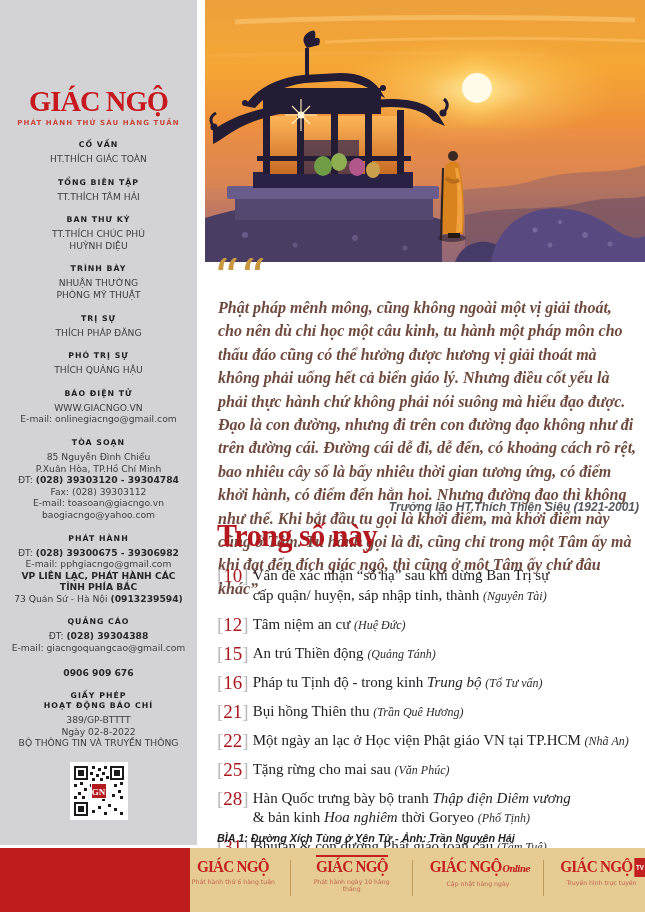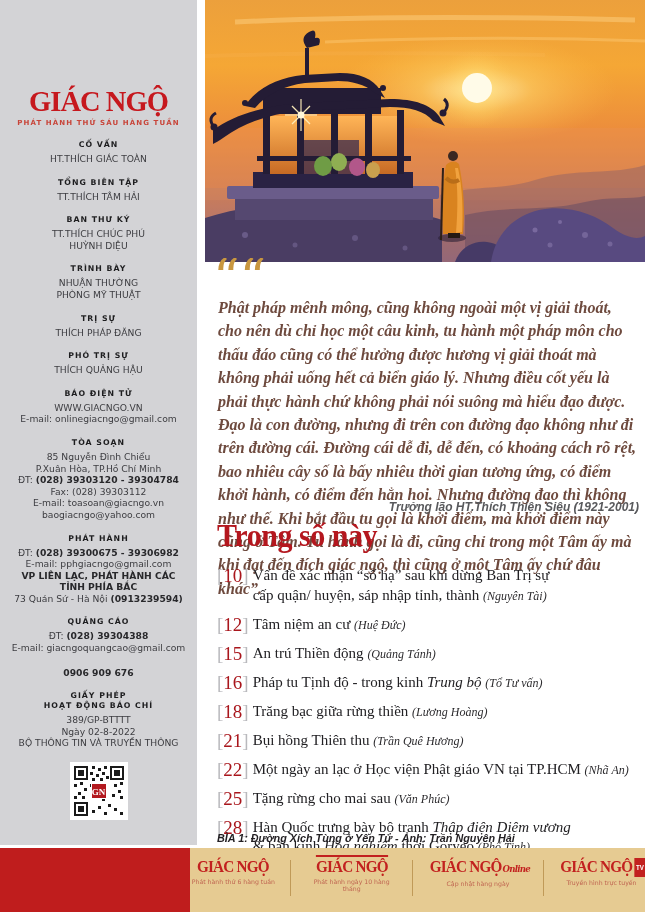--- a/index.html
+++ b/index.html
@@ -306,24 +306,20 @@
       </li>
       <li class="toc-item">
         <span class="toc-pg"><span class="br">[</span><span class="num">15</span><span class="br">]</span></span>
         <span class="toc-txt"><span>An trú Thiền động </span><span class="a">(Quảng Tánh)</span></span>
       </li>
       <li class="toc-item">
         <span class="toc-pg"><span class="br">[</span><span class="num">16</span><span class="br">]</span></span>
         <span class="toc-txt"><span>Pháp tu Tịnh độ - trong kinh </span><span class="i">Trung bộ</span><span> </span><span class="a">(Tổ Tư vấn)</span></span>
       </li>
       <li class="toc-item">
-        <span class="toc-pg"><span class="br">[</span><span class="num">18</span><span class="br">]</span></span>
-        <span class="toc-txt"><span>Trăng bạc giữa rừng thiền </span><span class="a">(Lương Hoàng)</span></span>
-      </li>
-      <li class="toc-item">
         <span class="toc-pg"><span class="br">[</span><span class="num">21</span><span class="br">]</span></span>
         <span class="toc-txt"><span>Bụi hồng Thiên thu </span><span class="a">(Trần Quê Hương)</span></span>
       </li>
       <li class="toc-item">
         <span class="toc-pg"><span class="br">[</span><span class="num">22</span><span class="br">]</span></span>
         <span class="toc-txt"><span>Một ngày an lạc ở Học viện Phật giáo VN tại TP.HCM </span><span class="a">(Nhã An)</span></span>
       </li>
       <li class="toc-item">
         <span class="toc-pg"><span class="br">[</span><span class="num">25</span><span class="br">]</span></span>
         <span class="toc-txt"><span>Tặng rừng cho mai sau </span><span class="a">(Văn Phúc)</span></span>

